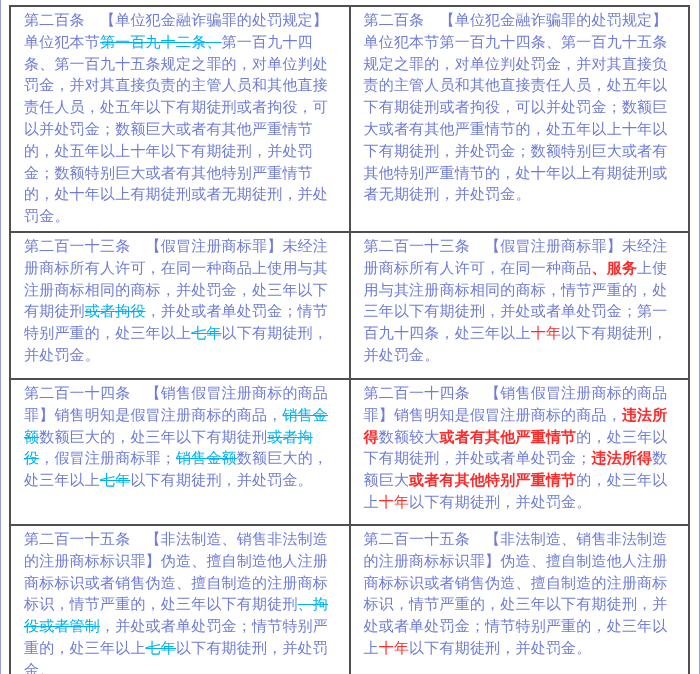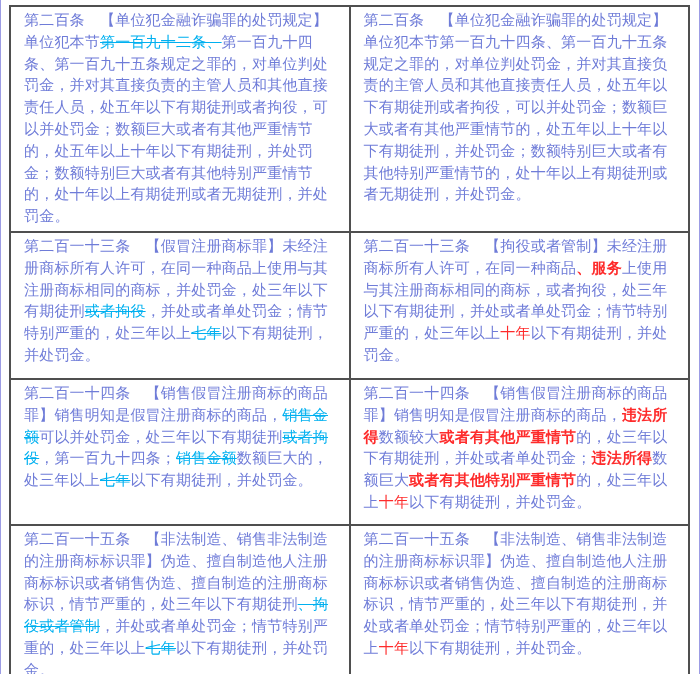--- a/index.html
+++ b/index.html
@@ -53,24 +53,24 @@
 
 <div class="page">
   <table class="law-table">
     <tbody>
       <tr>
         <td class="r1"><span class="seg-n">第二百条　【单位犯金融诈骗罪的处罚规定】单位犯本节</span><span class="seg-d">第一百九十二条、</span><span class="seg-n">第一百九十四条、第一百九十五条规定之罪的，对单位判处罚金，并对其直接负责的主管人员和其他直接责任人员，处五年以下有期徒刑或者拘役，可以并处罚金；数额巨大或者有其他严重情节的，处五年以上十年以下有期徒刑，并处罚金；数额特别巨大或者有其他特别严重情节的，处十年以上有期徒刑或者无期徒刑，并处罚金。</span></td>
         <td class="r1"><span class="seg-n">第二百条　【单位犯金融诈骗罪的处罚规定】单位犯本节第一百九十四条、第一百九十五条规定之罪的，对单位判处罚金，并对其直接负责的主管人员和其他直接责任人员，处五年以下有期徒刑或者拘役，可以并处罚金；数额巨大或者有其他严重情节的，处五年以上十年以下有期徒刑，并处罚金；数额特别巨大或者有其他特别严重情节的，处十年以上有期徒刑或者无期徒刑，并处罚金。</span></td>
       </tr>
       <tr>
         <td class="r2"><span class="seg-n">第二百一十三条　【假冒注册商标罪】未经注册商标所有人许可，在同一种商品上使用与其注册商标相同的商标，并处罚金，处三年以下有期徒刑</span><span class="seg-d">或者拘役</span><span class="seg-n">，并处或者单处罚金；情节特别严重的，处三年以上</span><span class="seg-d">七年</span><span class="seg-n">以下有期徒刑，并处罚金。</span></td>
-        <td class="r2"><span class="seg-n">第二百一十三条　【拘役或者管制】未经注册商标所有人许可，在同一种商品</span><span class="seg-ab">、服务</span><span class="seg-n">上使用与其注册商标相同的商标，或者拘役，处三年以下有期徒刑，并处或者单处罚金；情节特别严重的，处三年以上</span><span class="seg-a">十年</span><span class="seg-n">以下有期徒刑，并处罚金。</span></td>
+        <td class="r2"><span class="seg-n">第二百一十三条　【假冒注册商标罪】未经注册商标所有人许可，在同一种商品</span><span class="seg-ab">、服务</span><span class="seg-n">上使用与其注册商标相同的商标，情节严重的，处三年以下有期徒刑，并处或者单处罚金；第一百九十四条，处三年以上</span><span class="seg-a">十年</span><span class="seg-n">以下有期徒刑，并处罚金。</span></td>
       </tr>
       <tr>
-        <td class="r3"><span class="seg-n">第二百一十四条　【销售假冒注册商标的商品罪】销售明知是假冒注册商标的商品，</span><span class="seg-d">销售金额</span><span class="seg-n">可以并处罚金，处三年以下有期徒刑</span><span class="seg-d">或者拘役</span><span class="seg-n">，第一百九十四条；</span><span class="seg-d">销售金额</span><span class="seg-n">数额巨大的，处三年以上</span><span class="seg-d">七年</span><span class="seg-n">以下有期徒刑，并处罚金。</span></td>
+        <td class="r3"><span class="seg-n">第二百一十四条　【销售假冒注册商标的商品罪】销售明知是假冒注册商标的商品，</span><span class="seg-d">销售金额</span><span class="seg-n">数额巨大的，处三年以下有期徒刑</span><span class="seg-d">或者拘役</span><span class="seg-n">，假冒注册商标罪；</span><span class="seg-d">销售金额</span><span class="seg-n">数额巨大的，处三年以上</span><span class="seg-d">七年</span><span class="seg-n">以下有期徒刑，并处罚金。</span></td>
         <td class="r3"><span class="seg-n">第二百一十四条　【销售假冒注册商标的商品罪】销售明知是假冒注册商标的商品，</span><span class="seg-ab">违法所得</span><span class="seg-n">数额较大</span><span class="seg-ab">或者有其他严重情节</span><span class="seg-n">的，处三年以下有期徒刑，并处或者单处罚金；</span><span class="seg-ab">违法所得</span><span class="seg-n">数额巨大</span><span class="seg-ab">或者有其他特别严重情节</span><span class="seg-n">的，处三年以上</span><span class="seg-a">十年</span><span class="seg-n">以下有期徒刑，并处罚金。</span></td>
       </tr>
       <tr>
         <td class="r4"><span class="seg-n">第二百一十五条　【非法制造、销售非法制造的注册商标标识罪】伪造、擅自制造他人注册商标标识或者销售伪造、擅自制造的注册商标标识，情节严重的，处三年以下有期徒刑</span><span class="seg-d">、拘役或者管制</span><span class="seg-n">，并处或者单处罚金；情节特别严重的，处三年以上</span><span class="seg-d">七年</span><span class="seg-n">以下有期徒刑，并处罚金。</span></td>
         <td class="r4"><span class="seg-n">第二百一十五条　【非法制造、销售非法制造的注册商标标识罪】伪造、擅自制造他人注册商标标识或者销售伪造、擅自制造的注册商标标识，情节严重的，处三年以下有期徒刑，并处或者单处罚金；情节特别严重的，处三年以上</span><span class="seg-a">十年</span><span class="seg-n">以下有期徒刑，并处罚金。</span></td>
       </tr>
     </tbody>
   </table>
 </div>
 

